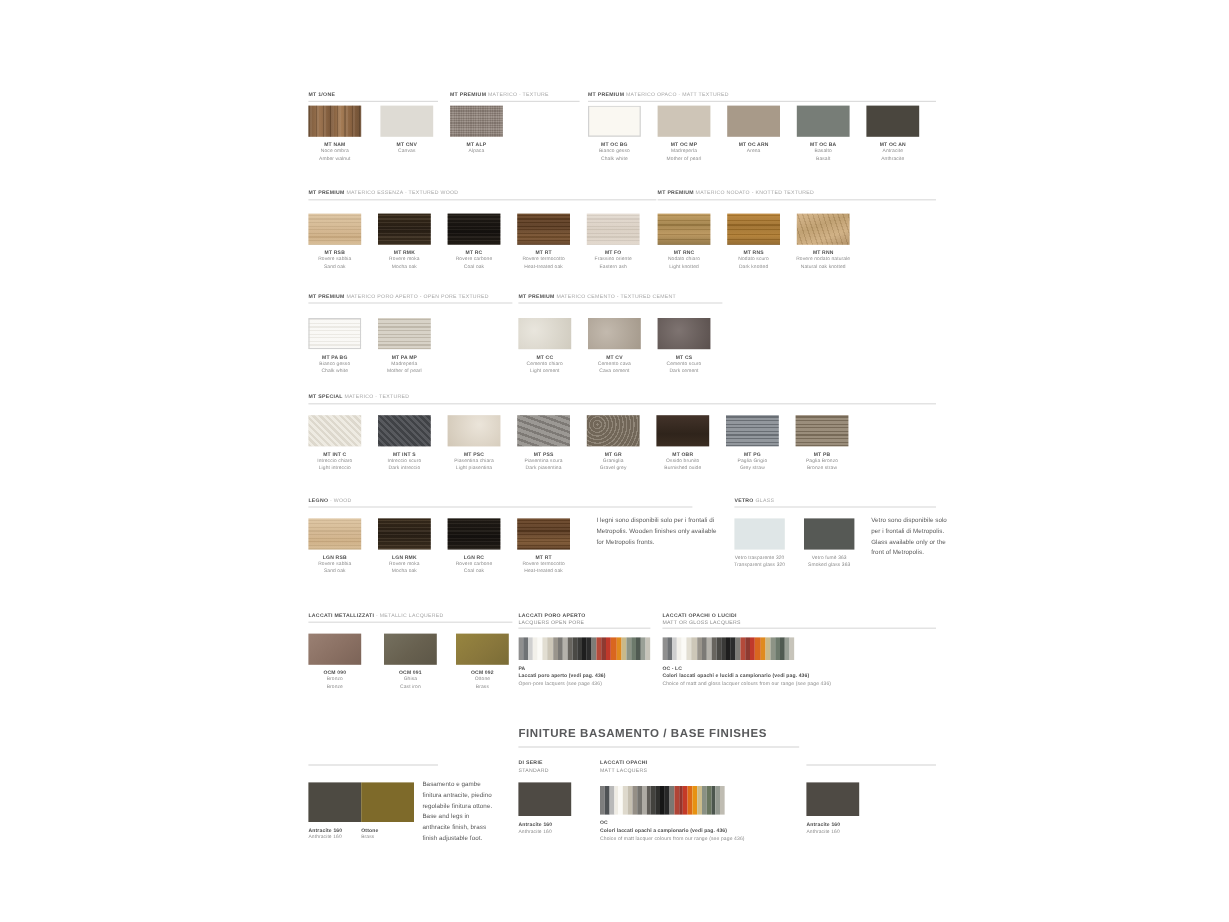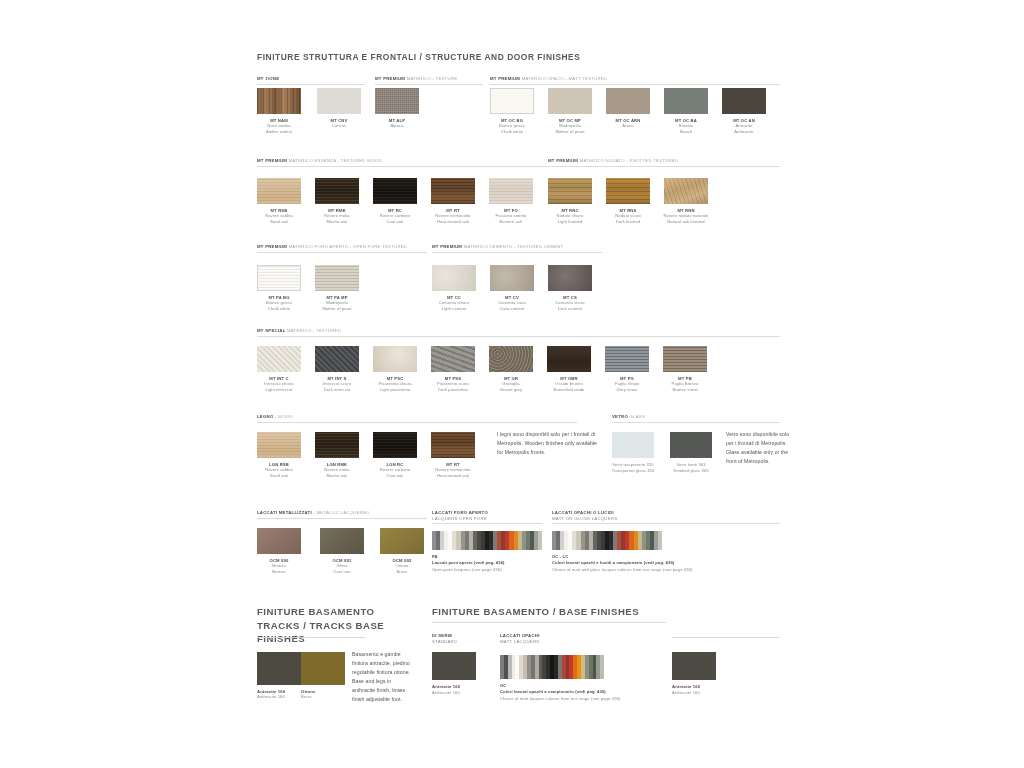--- a/index.html
+++ b/index.html
@@ -51,21 +51,20 @@
   .lacq-cap .c-en{color:#8a8a8a;}
 
   .duo{display:flex;width:88px;height:33px;}
   .duo i{display:block;height:100%;}
 </style>
 </head>
 <body>
 
 <div class="page">
 
-  <div style="position:absolute;left:257px;top:52px;" class="sec-title">FINITURE STRUTTURA E FRONTALI / STRUCTURE AND DOOR FINISHES</div>
 
   <div style="position:absolute;left:257px;top:76px;width:108px;">
     <div class="grp-head"><b>MT 1/ONE</b></div>
     <div class="rule-lt" style="margin-top:3px;"></div>
   </div>
   <div style="position:absolute;left:375px;top:76px;width:108px;">
     <div class="grp-head"><b>MT  PREMIUM</b> <span class="lt">MATERICO - TEXTURE</span></div>
     <div class="rule-lt" style="margin-top:3px;"></div>
   </div>
   <div style="position:absolute;left:490px;top:76px;width:290px;">
@@ -496,21 +495,20 @@
         <i style="background: rgb(154, 160, 151);"></i>
         <i style="background: rgb(199, 196, 186);"></i>
       </div>
     <div class="lacq-cap" style="margin-top:4px;width:228px;">
       <div class="c-code">OC - LC</div>
       <div class="c-it">Colori laccati opachi e lucidi a campionario (vedi pag. 436)</div>
       <div class="c-en">Choice of matt and gloss lacquer colours from our range (see page 436)</div>
     </div>
   </div>
 
-  <div style="position:absolute;left:257px;top:605px;width:160px;" class="big-title">FINITURE BASAMENTO TRACKS / TRACKS BASE FINISHES</div>
   <div style="position:absolute;left:257px;top:637px;width:108px;" class="rule"></div>
 
   <div style="position:absolute;left:432px;top:605px;width:230px;" class="big-title">FINITURE BASAMENTO / BASE FINISHES</div>
   <div style="position:absolute;left:432px;top:622px;width:234px;height:1px;background:#d9d9d9;"></div>
 
   <div style="position:absolute;left:672px;top:637px;width:108px;" class="rule"></div>
 
   <div style="position:absolute;left:257px;top:652px;">
     <div class="duo">
       <i style="width:44px;background:#4d4a42"></i>

